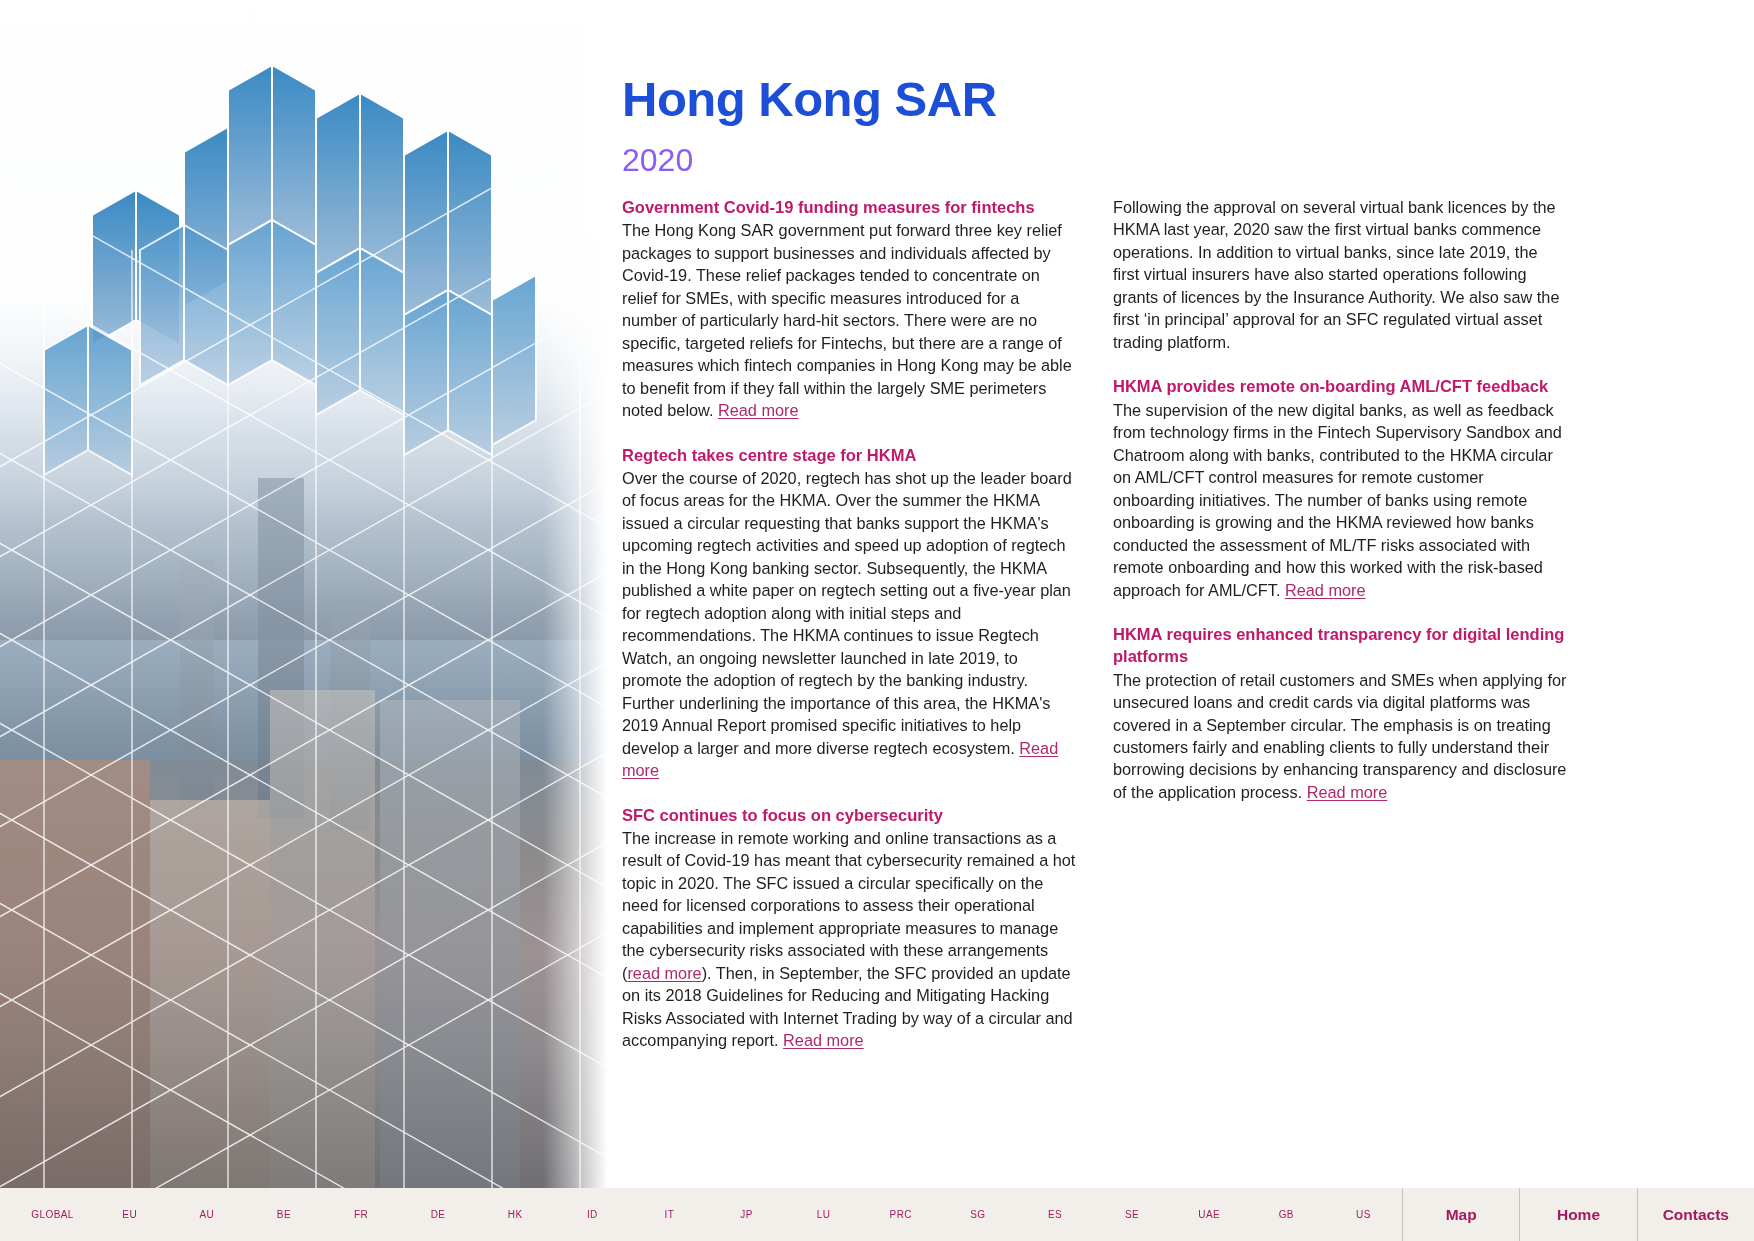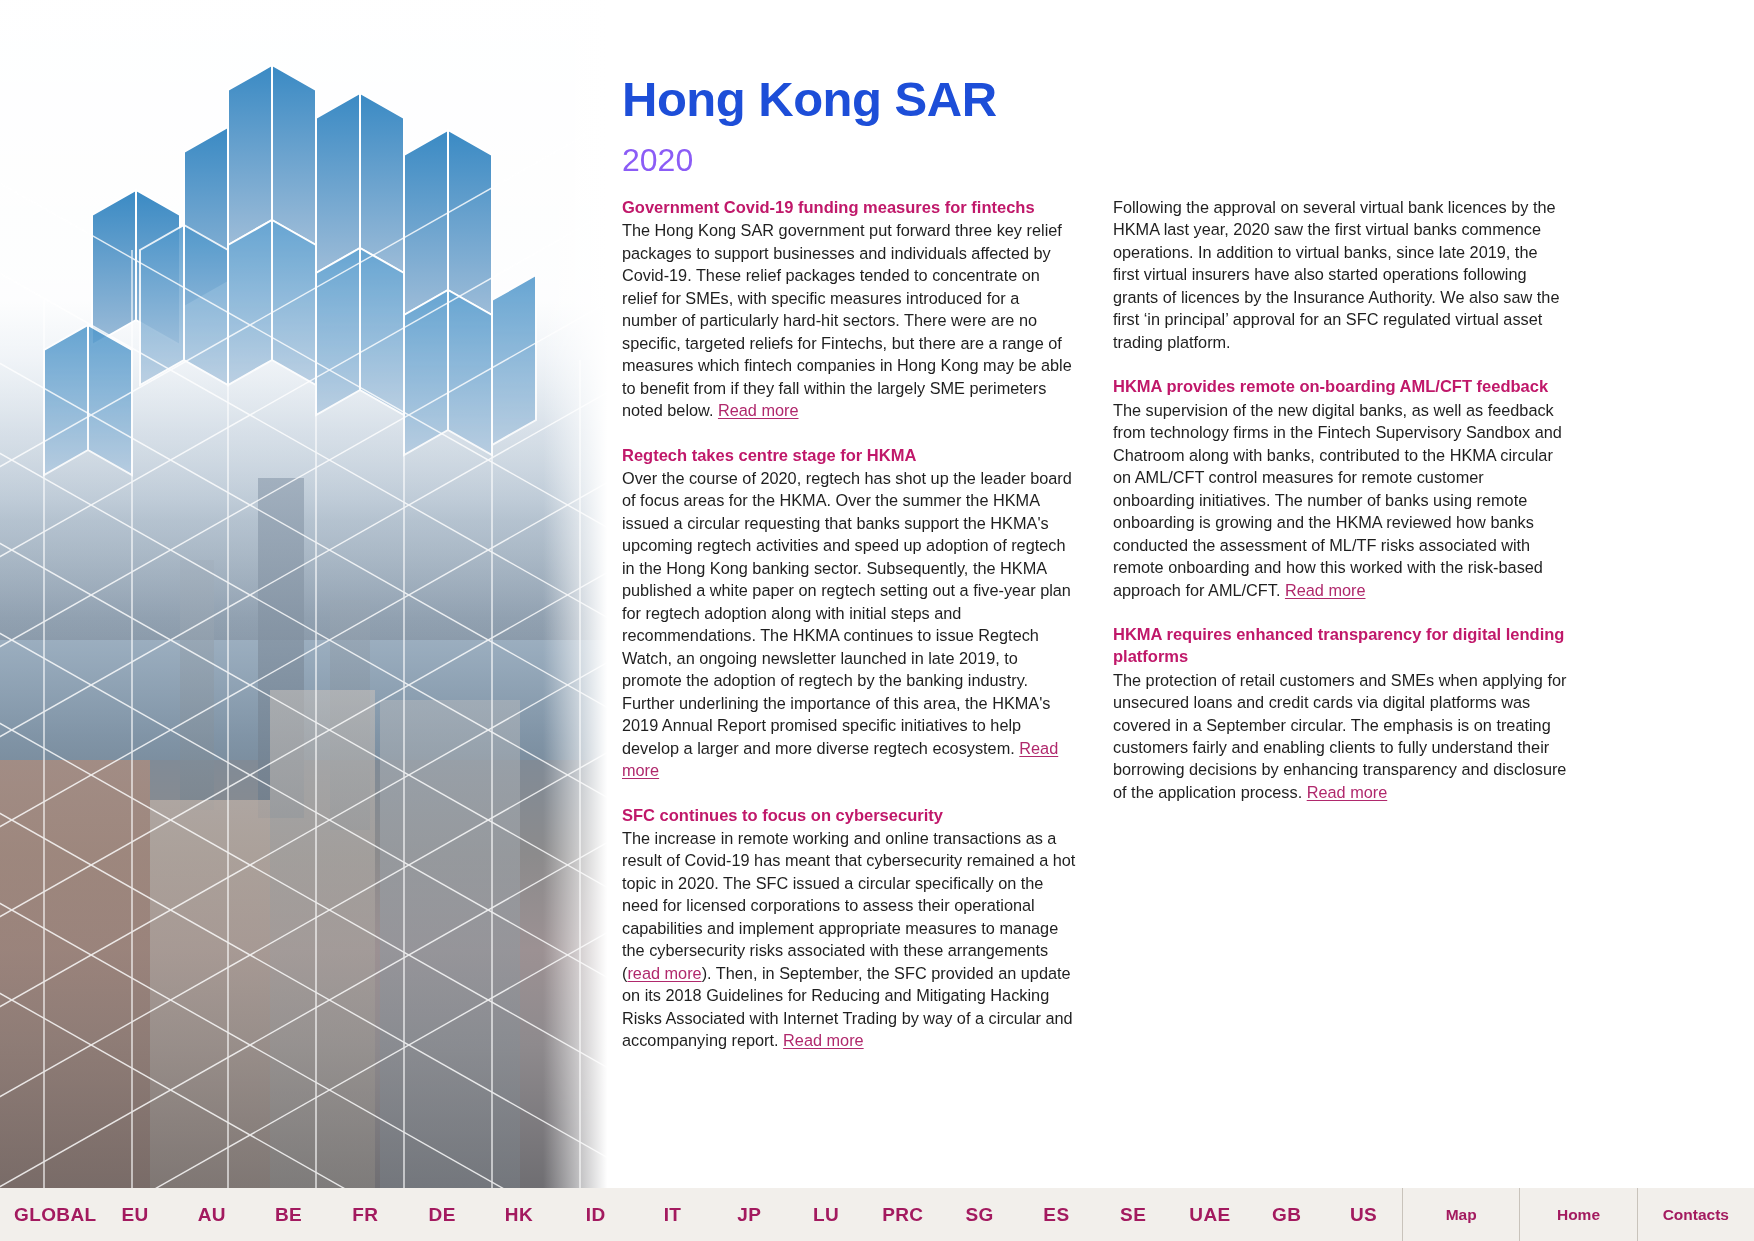--- a/index.html
+++ b/index.html
@@ -145,22 +145,22 @@
   }
   .nav-countries {
     display: flex;
     align-items: center;
     flex: 0 0 1402px;
     padding-left: 14px;
   }
   .nav-item {
     flex: 1 1 0;
     text-align: center;
-    font-size: 19px;
-    font-weight: bold;
+    font-size: 10px;
+    font-weight: normal;
     color: #a31a5f;
     letter-spacing: 0.4px;
     text-decoration: none;
     white-space: nowrap;
     line-height: 53px;
   }
   .nav-right {
     display: flex;
     flex: 1 1 auto;
   }

